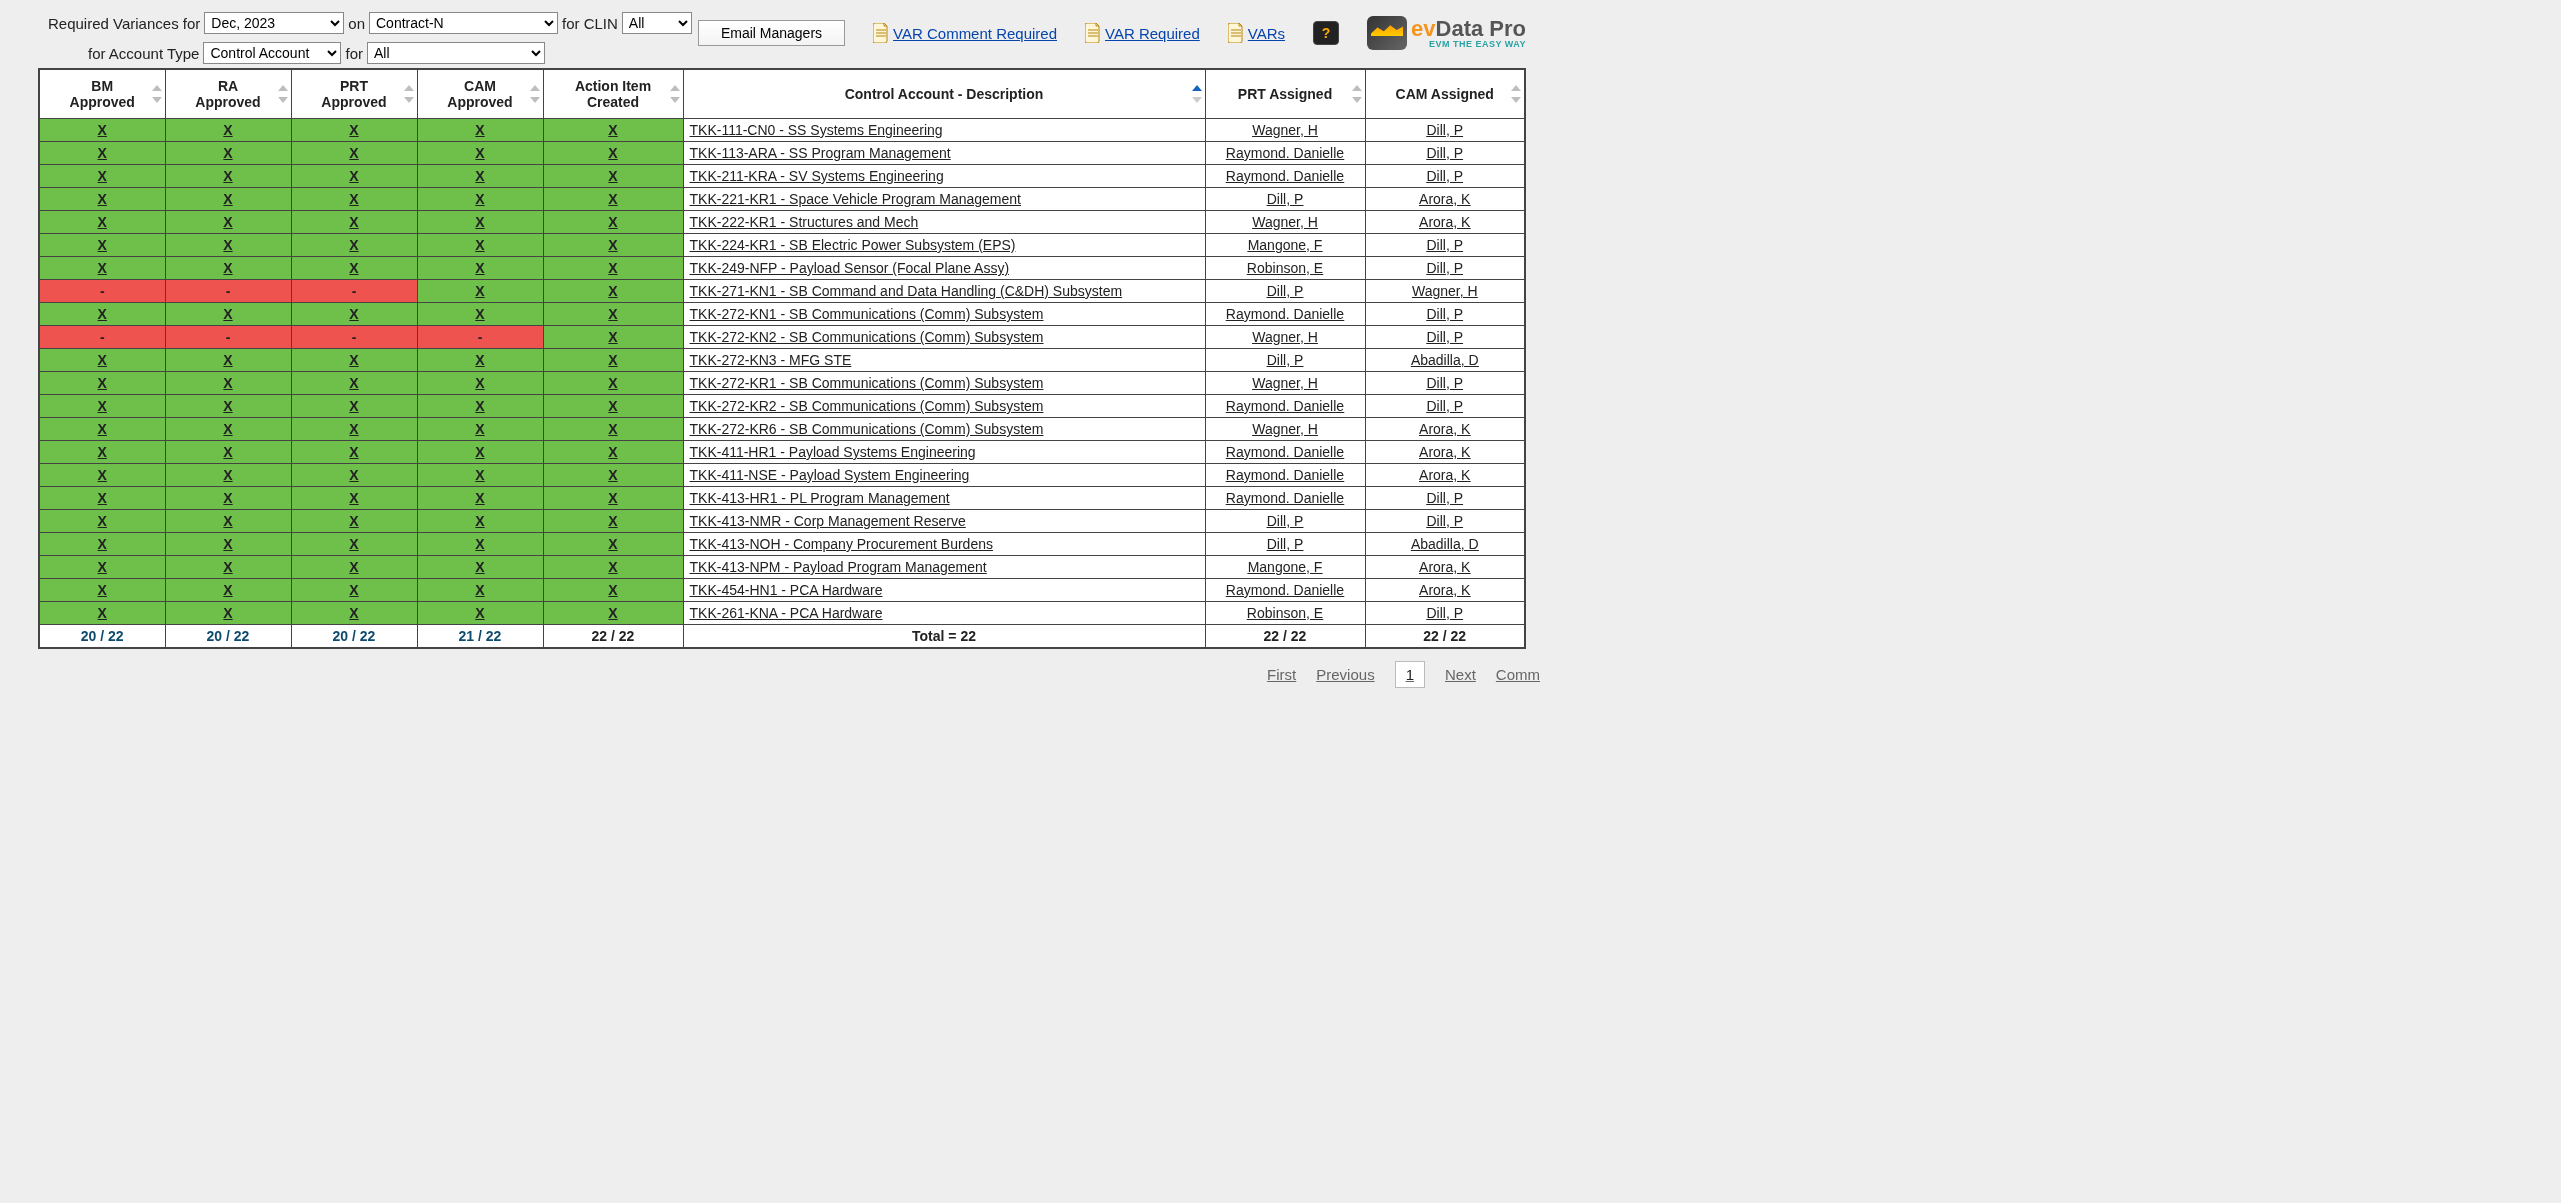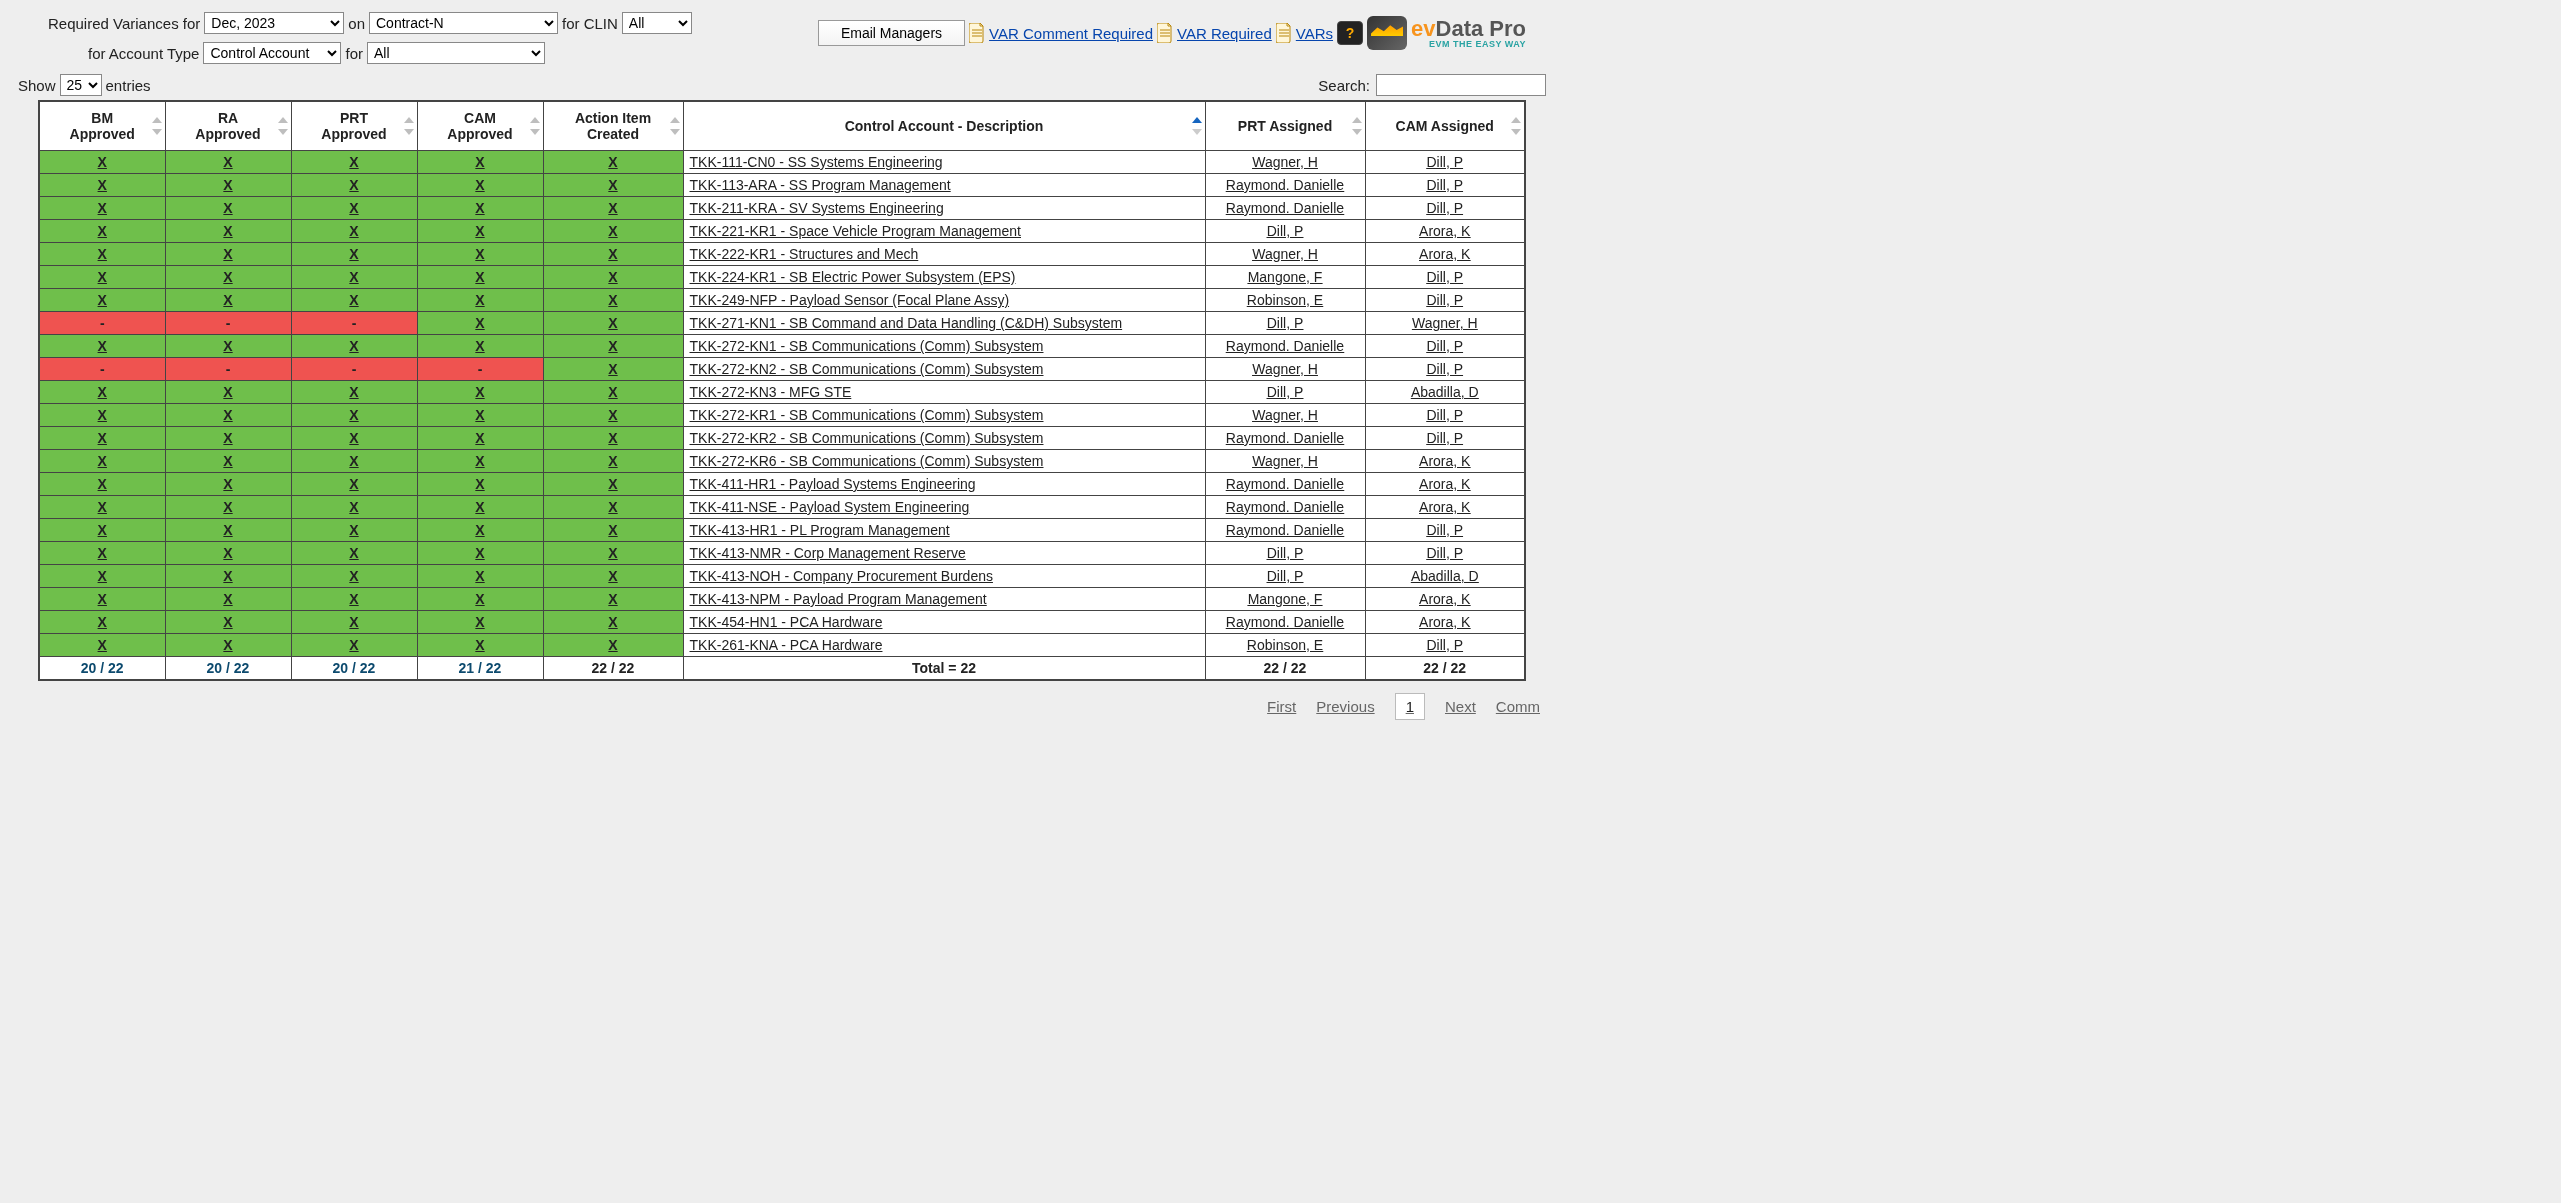--- a/index.html
+++ b/index.html
@@ -2,21 +2,21 @@
 <html><head>
 <meta charset="utf-8">
 <style>
   * { box-sizing: border-box; }
   html, body { margin:0; padding:0; font-family: Arial, Helvetica, sans-serif; font-size:14px; color:#222; background:#eee; }
   body { overflow-y: scroll; }
   .page { width:1564px; padding:8px 18px 20px 18px; background:#eee; }
   .filters-row { display:flex; align-items:center; gap:4px; padding:4px 0; }
   .filters-row .lbl { font-size:15px; }
   select { font-size:14px; border:1px solid #888; background:#fff; padding:1px 2px; font-family: inherit;}
-  .top-links { position:absolute; right:20px; top:8px; display:flex; align-items:center; gap:4px; }
+  .top-links { position:absolute; right:20px; top:8px; display:flex; align-items:center; gap:28px; }
   .link { color:#0645ad; text-decoration:underline; cursor:pointer; }
   .doclink { display:flex; align-items:center; gap:4px; font-size:15px;}
   .doclink .doc-icon { width:16px; height:20px; }
   .btn { background:linear-gradient(#fff,#f3f3f3); border:1px solid #999; padding:4px 22px; font-size:14px; cursor:pointer;}
   .help-badge { width:26px; height:24px; background:#222; border:1px solid #444; border-radius:4px; display:flex; align-items:center; justify-content:center; color:#fa0; font-weight:bold;}
   .brand { display:flex; align-items:center; gap:4px; }
   .brand-icon { width:40px; height:34px; background:linear-gradient(135deg,#333,#666); border-radius:6px; position:relative; overflow:hidden; }
   .brand-icon::after{content:""; position:absolute; left:4px; right:4px; top:8px; height:12px; background:linear-gradient(#f90,#fc0); clip-path: polygon(0 80%, 20% 30%, 40% 60%, 60% 10%, 80% 50%, 100% 20%, 100% 100%, 0 100%);}
   .brand-text { display:flex; flex-direction:column; line-height:1; }
   .brand-text .line1 { font-size:22px; font-weight:bold; }
@@ -109,31 +109,20 @@
       <span class="brand">
         <span class="brand-icon"></span>
         <span class="brand-text">
           <span class="line1"><span class="ev">ev</span><span class="dp">Data Pro</span></span>
           <span class="line2">EVM THE EASY WAY</span>
         </span>
       </span>
     </div>
   </div>
 
-  <div class="controls-row">
-    <div class="show-ctrl">
-      <span>Show</span>
-      <select><option>25</option></select>
-      <span>entries</span>
-    </div>
-    <div class="search-ctrl">
-      <span>Search:</span>
-      <input type="text" style="">
-    </div>
-  </div>
 
   <table class="data" style="margin-left:20px; width:calc(100% - 40px);">
     <thead>
       <tr>
         <th class="col-status"><span>BM<br>Approved</span><span class="sort-arrows"></span></th>
         <th class="col-status"><span>RA<br>Approved</span><span class="sort-arrows"></span></th>
         <th class="col-status"><span>PRT<br>Approved</span><span class="sort-arrows"></span></th>
         <th class="col-status"><span>CAM<br>Approved</span><span class="sort-arrows"></span></th>
         <th class="col-status" style="width:140px;"><span>Action Item<br>Created</span><span class="sort-arrows"></span></th>
         <th class="col-desc sort-asc"><span>Control Account - Description</span><span class="sort-arrows"></span></th>

